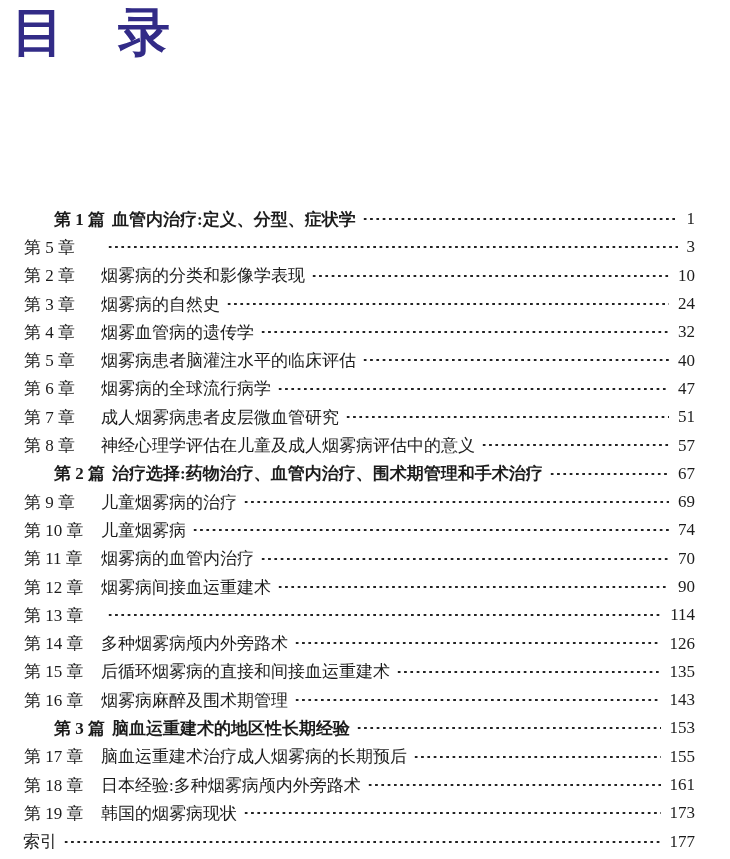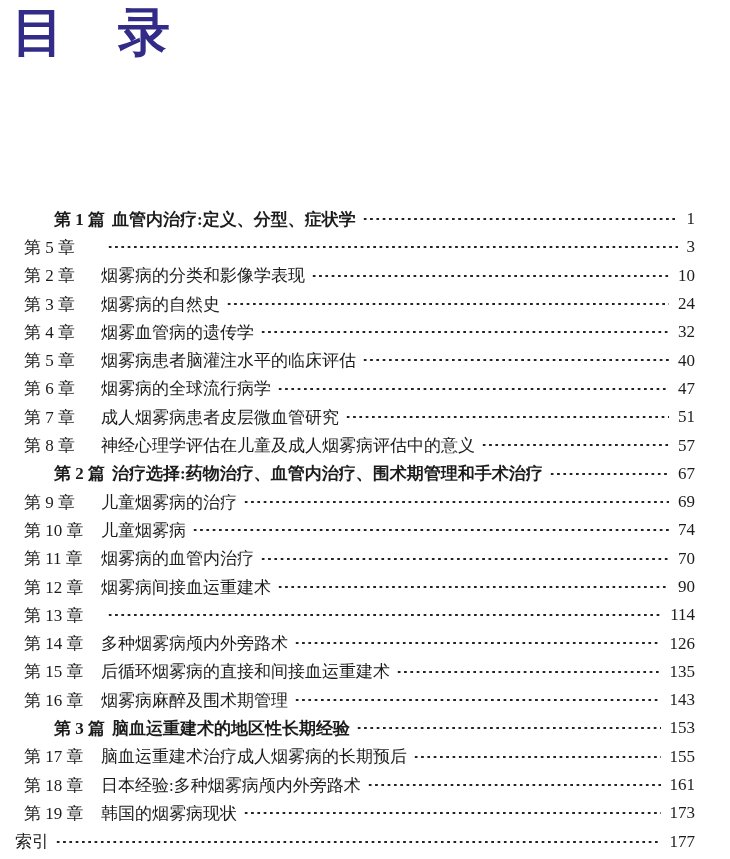--- a/index.html
+++ b/index.html
@@ -35,21 +35,21 @@
   .row {
     display: flex;
     align-items: center;
     height: 28.3px;
     padding-right: 35px;
     font-size: 17px;
     white-space: nowrap;
   }
   .row.part { padding-left: 10px; margin-left: 44px; }
   .row.chapter { padding-left: 24px; }
-  .row.index { padding-left: 15px; }
+  .row.index { padding-left: 15px; margin-left: 8px; }
   .label {
     flex: 0 0 auto;
     display: inline-block;
   }
   .part .label { width: 58px; }
   .chapter .label { width: 77px; }
   .part .label, .part .tt { font-weight: bold; }
   .tt { flex: 0 0 auto; }
   .leader {
     flex: 1 1 auto;

